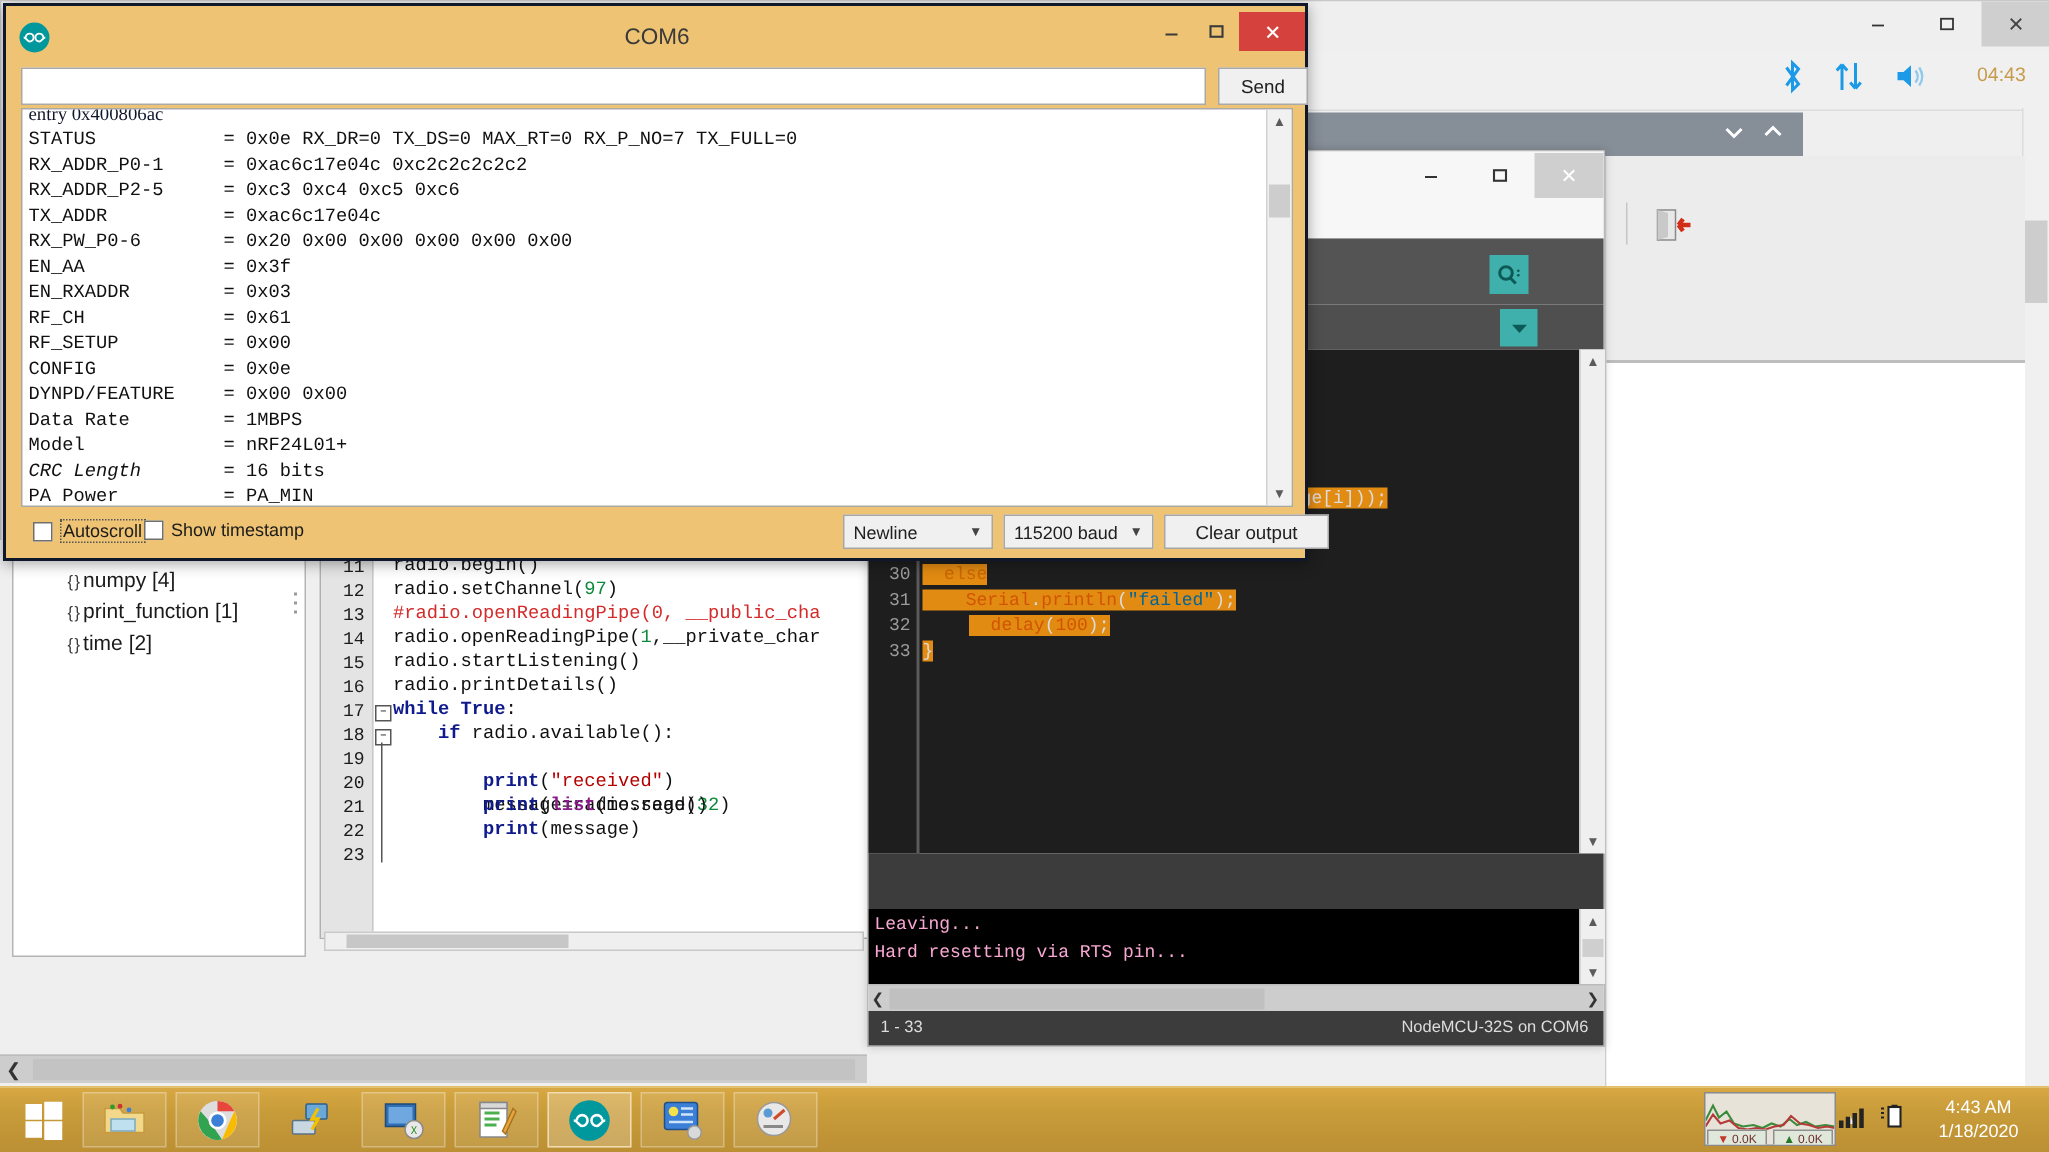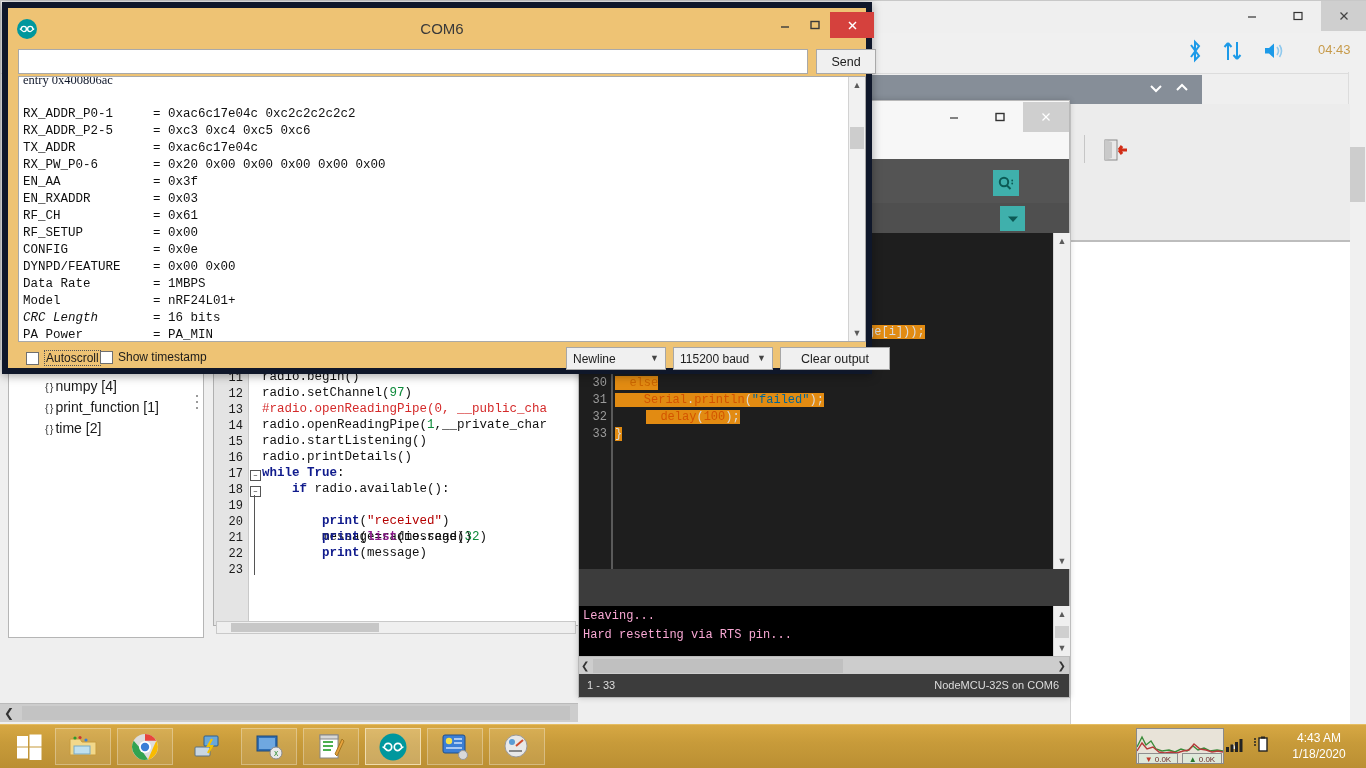--- a/index.html
+++ b/index.html
@@ -114,21 +114,21 @@
   .log-line{position:absolute;left:4px;font-family:"Liberation Mono",monospace;font-size:11.5px;color:#111;white-space:pre;}
   #th-bottom-hscroll{position:absolute;left:0;top:703px;width:578px;height:18px;background:#cdcdcd;border-top:1px solid #bbb;}
   #th-bh-arrow{position:absolute;left:4px;top:2px;font-size:12px;color:#333;}
   #th-bh-thumb{position:absolute;left:22px;top:2px;width:548px;height:14px;background:#c3c3c3;}
 
   #th-mid-vscroll{position:absolute;left:205px;top:366px;width:10px;height:272px;background:#efefef;}
 
   
   #serial{
     position:absolute;left:2px;top:2px;width:870px;height:372px;
-    background:#eec374;border:6px solid #0f172a;box-sizing:border-box;
+    background:#eec374;border:2px solid #0f172a;box-sizing:border-box;
     box-shadow:0 2px 9px rgba(0,0,0,.35);
   }
   #ser-title{position:absolute;left:0;top:0;width:868px;height:40px;}
   #ser-ico{position:absolute;left:8px;top:10px;width:22px;height:22px;}
   #ser-title .ttl{position:absolute;left:0;top:12px;width:868px;text-align:center;font-size:15px;color:#3a3a3a;}
   #ser-win-btns{position:absolute;right:2px;top:4px;display:flex;}
   .swbtn{width:30px;height:26px;display:flex;align-items:center;justify-content:center;color:#3a3a3a;}
   .swbtn.close{background:#d5413d;color:#fff;width:44px;}
   #ser-input-row{position:absolute;left:10px;top:41px;width:848px;height:25px;}
   #ser-input{position:absolute;left:0;top:0;width:790px;height:25px;background:#fff;border:1px solid #a9a9a9;box-sizing:border-box;font-size:12px;padding:2px 5px;outline:none;font-family:"Liberation Sans",sans-serif;}
@@ -462,20 +462,21 @@
   </div>
 
   <div id="ser-input-row">
     <input id="ser-input" type="text" placeholder="" style="">
     <button id="ser-send">Send</button>
   </div>
 
   <div id="ser-out">
     <div id="ser-out-partial">entry 0x400806ac</div>
 
+    <div class="ser-line" style="top:13px;"><span style="display:inline-block;width:130px;">STATUS</span><span>= 0x0e RX_DR=0 TX_DS=0 MAX_RT=0 RX_P_NO=7 TX_FULL=0</span></div>
     <div class="ser-line" style="top:30px;"><span style="display:inline-block;width:130px;">RX_ADDR_P0-1</span><span>= 0xac6c17e04c 0xc2c2c2c2c2</span></div>
     <div class="ser-line" style="top:47px;"><span style="display:inline-block;width:130px;">RX_ADDR_P2-5</span><span>= 0xc3 0xc4 0xc5 0xc6</span></div>
     <div class="ser-line" style="top:64px;"><span style="display:inline-block;width:130px;">TX_ADDR</span><span>= 0xac6c17e04c</span></div>
     <div class="ser-line" style="top:81px;"><span style="display:inline-block;width:130px;">RX_PW_P0-6</span><span>= 0x20 0x00 0x00 0x00 0x00 0x00</span></div>
     <div class="ser-line" style="top:98px;"><span style="display:inline-block;width:130px;">EN_AA</span><span>= 0x3f</span></div>
     <div class="ser-line" style="top:115px;"><span style="display:inline-block;width:130px;">EN_RXADDR</span><span>= 0x03</span></div>
     <div class="ser-line" style="top:132px;"><span style="display:inline-block;width:130px;">RF_CH</span><span>= 0x61</span></div>
     <div class="ser-line" style="top:149px;"><span style="display:inline-block;width:130px;">RF_SETUP</span><span>= 0x00</span></div>
     <div class="ser-line" style="top:166px;"><span style="display:inline-block;width:130px;">CONFIG</span><span>= 0x0e</span></div>
     <div class="ser-line" style="top:183px;"><span style="display:inline-block;width:130px;">DYNPD/FEATURE</span><span>= 0x00 0x00</span></div>

